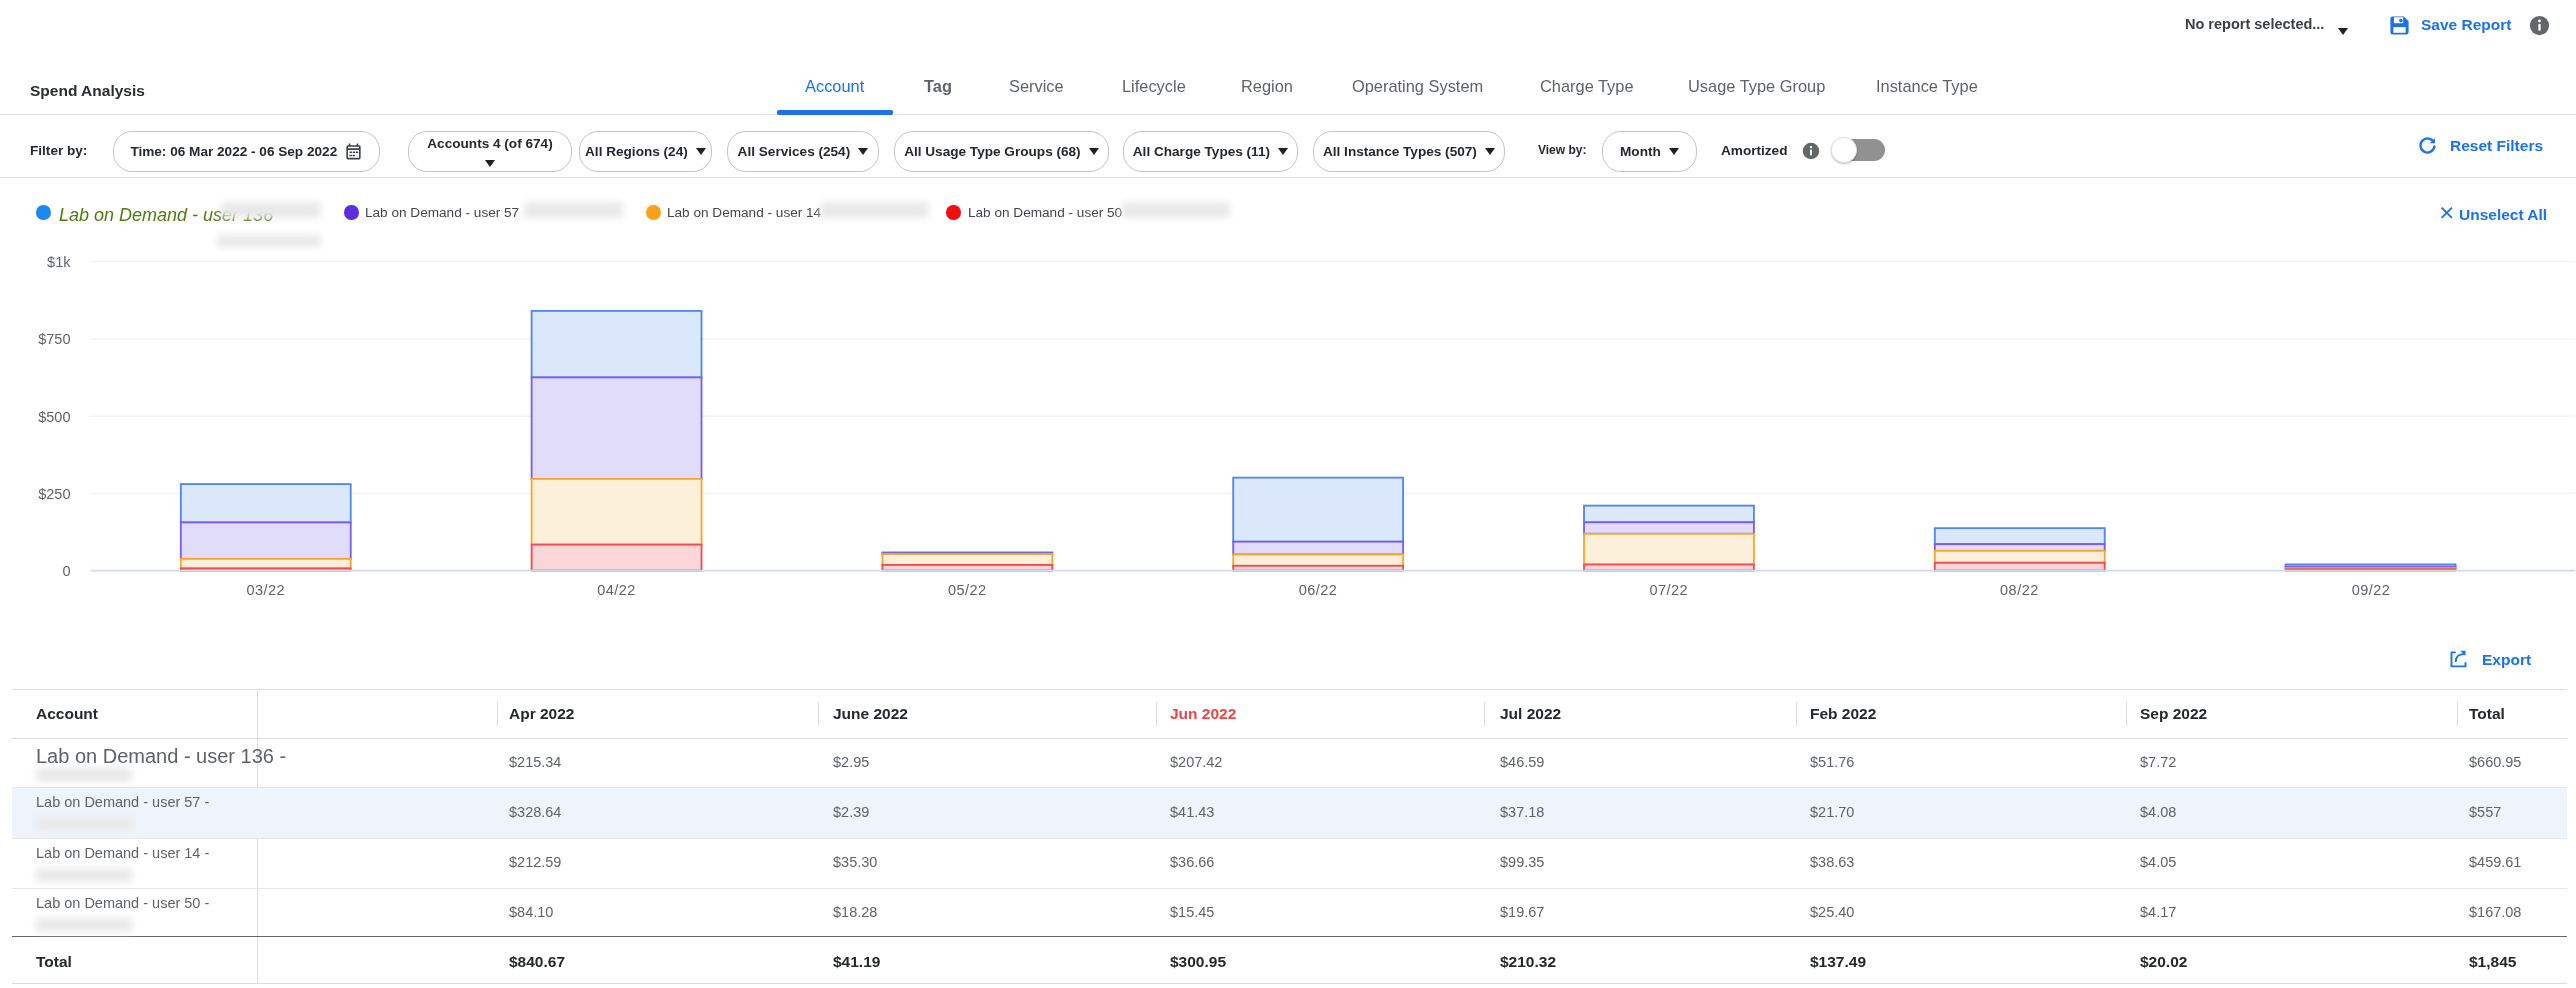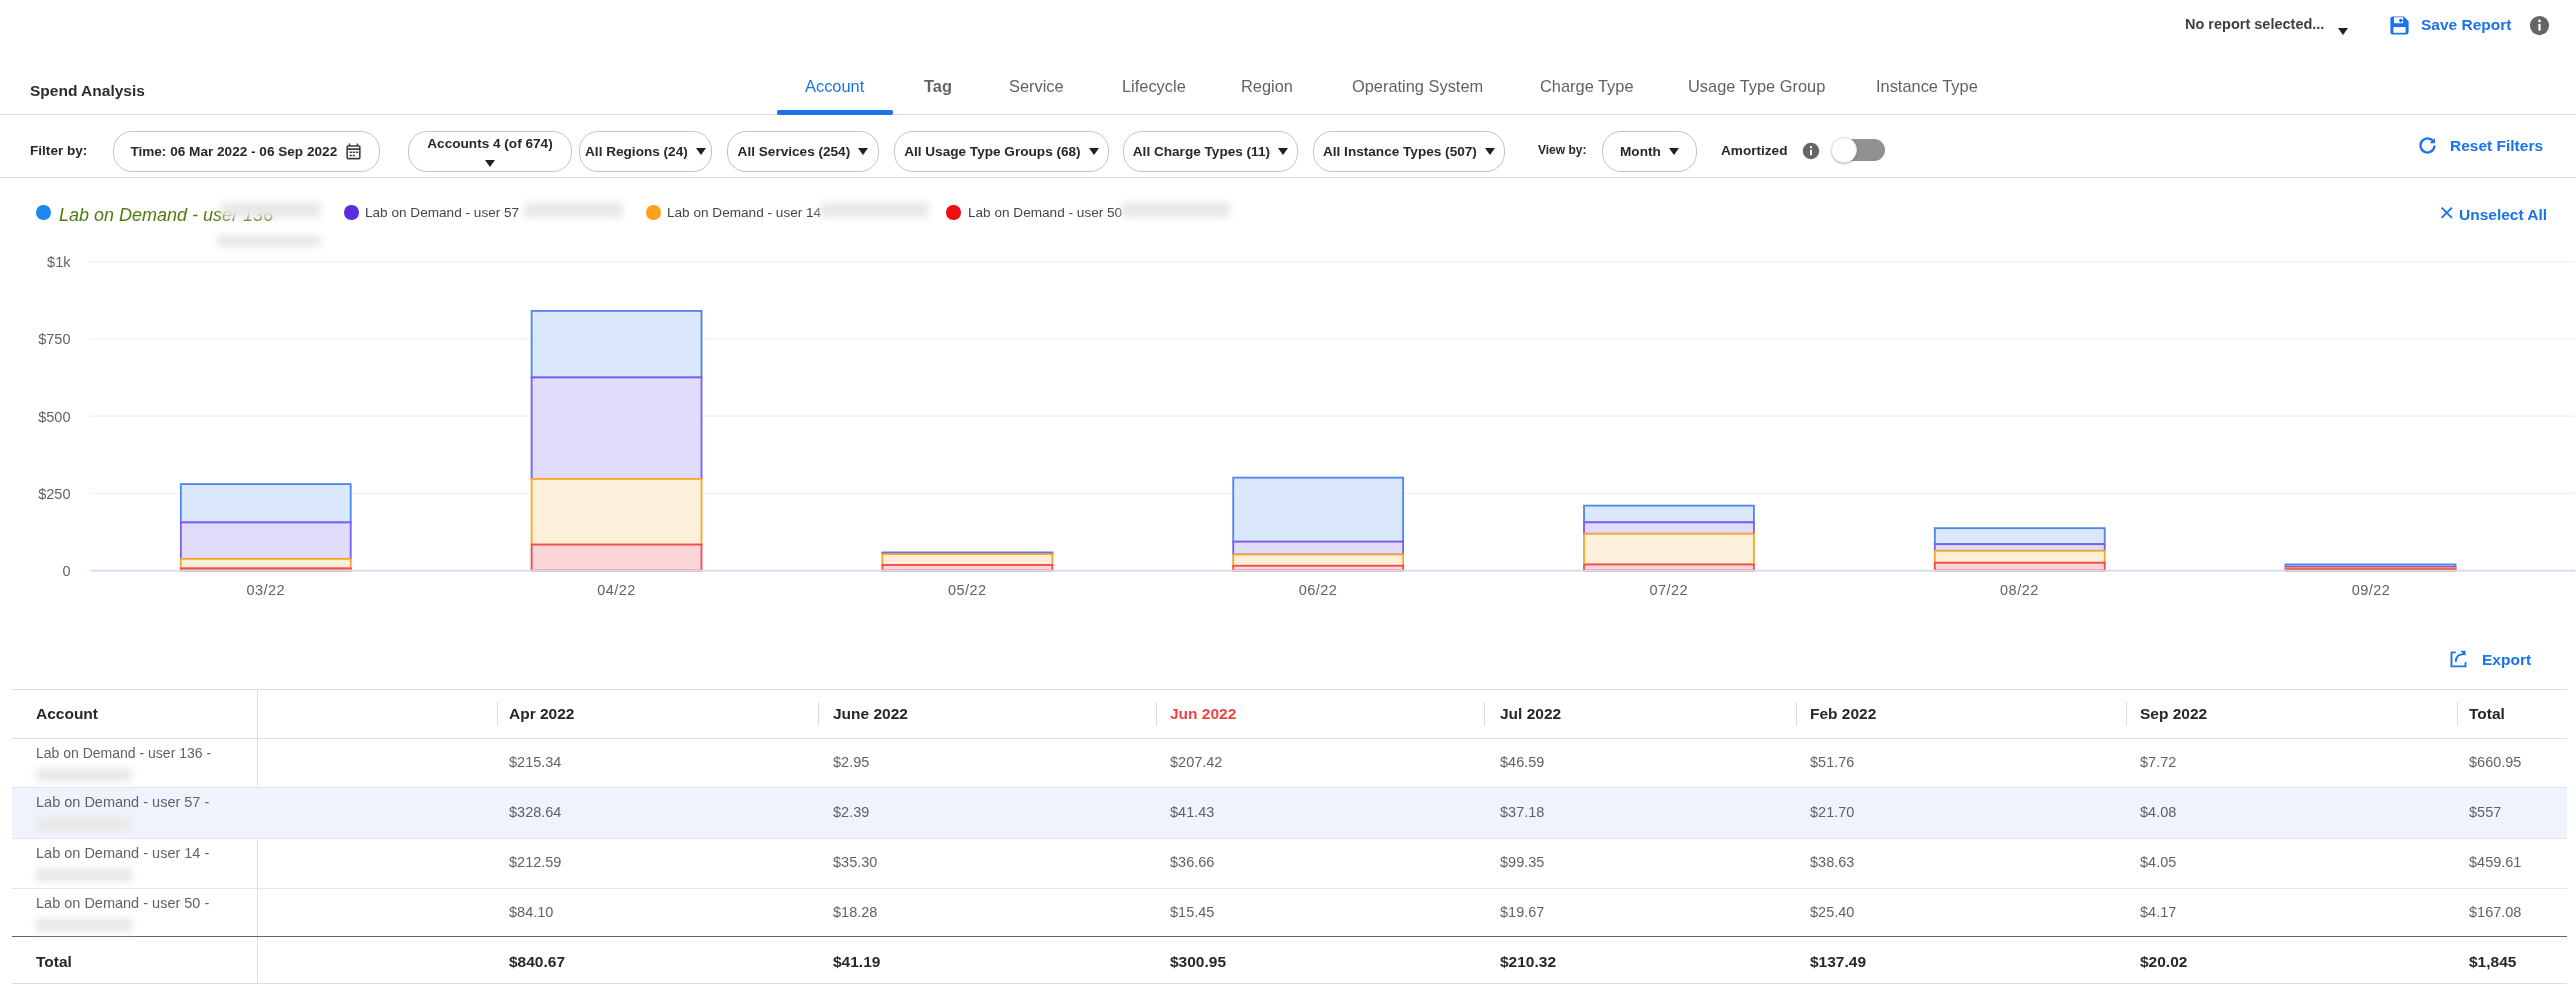--- a/index.html
+++ b/index.html
@@ -216,21 +216,21 @@
 <div class="abs" style="left:11.8px; top:738px; width:2555px; border-top:0.9px solid #dadce0;"></div>
 
 <div class="abs" style="left:11.8px; top:787px; width:2555px; border-top:0.9px solid #e4e6e9;"></div>
 <div class="abs" style="left:11.8px; top:838px; width:2555px; border-top:0.9px solid #e4e6e9;"></div>
 <div class="abs" style="left:11.8px; top:888px; width:2555px; border-top:0.9px solid #e4e6e9;"></div>
 <div class="abs" style="left:11.8px; top:936px; width:2555px; border-top:1.8px solid #63666a;"></div>
 <div class="abs" style="left:11.8px; top:983px; width:2555px; border-top:0.9px solid #dadce0;"></div>
 
 <div class="abs" style="left:11.8px; top:788px; width:2555px; height:50px; background:#eff4fc;"></div>
 
-<div class="abs" style="left:36px; top:745px; font-size:14px; color:#5f6368;">Lab on Demand - user 136 -</div>
+<div class="abs" style="left:36px; top:745px; font-size:20px; color:#5f6368;">Lab on Demand - user 136 -</div>
 <div class="blur" style="left:36px; top:768px; width:96px; height:13.6px;"></div>
 <div class="abs" style="left:509px; top:754px; font-size:14.5px; color:#5f6368;">$215.34</div>
 <div class="abs" style="left:833px; top:754px; font-size:14.5px; color:#5f6368;">$2.95</div>
 <div class="abs" style="left:1170px; top:754px; font-size:14.5px; color:#5f6368;">$207.42</div>
 <div class="abs" style="left:1500px; top:754px; font-size:14.5px; color:#5f6368;">$46.59</div>
 <div class="abs" style="left:1810px; top:754px; font-size:14.5px; color:#5f6368;">$51.76</div>
 <div class="abs" style="left:2140px; top:754px; font-size:14.5px; color:#5f6368;">$7.72</div>
 <div class="abs" style="left:2469px; top:754px; font-size:14.5px; color:#5f6368;">$660.95</div>
 <div class="abs" style="left:36px; top:794px; font-size:14.5px; color:#5f6368;">Lab on Demand - user 57 -</div>
 <div class="blur" style="left:36px; top:817px; width:96px; height:13.6px;"></div>

